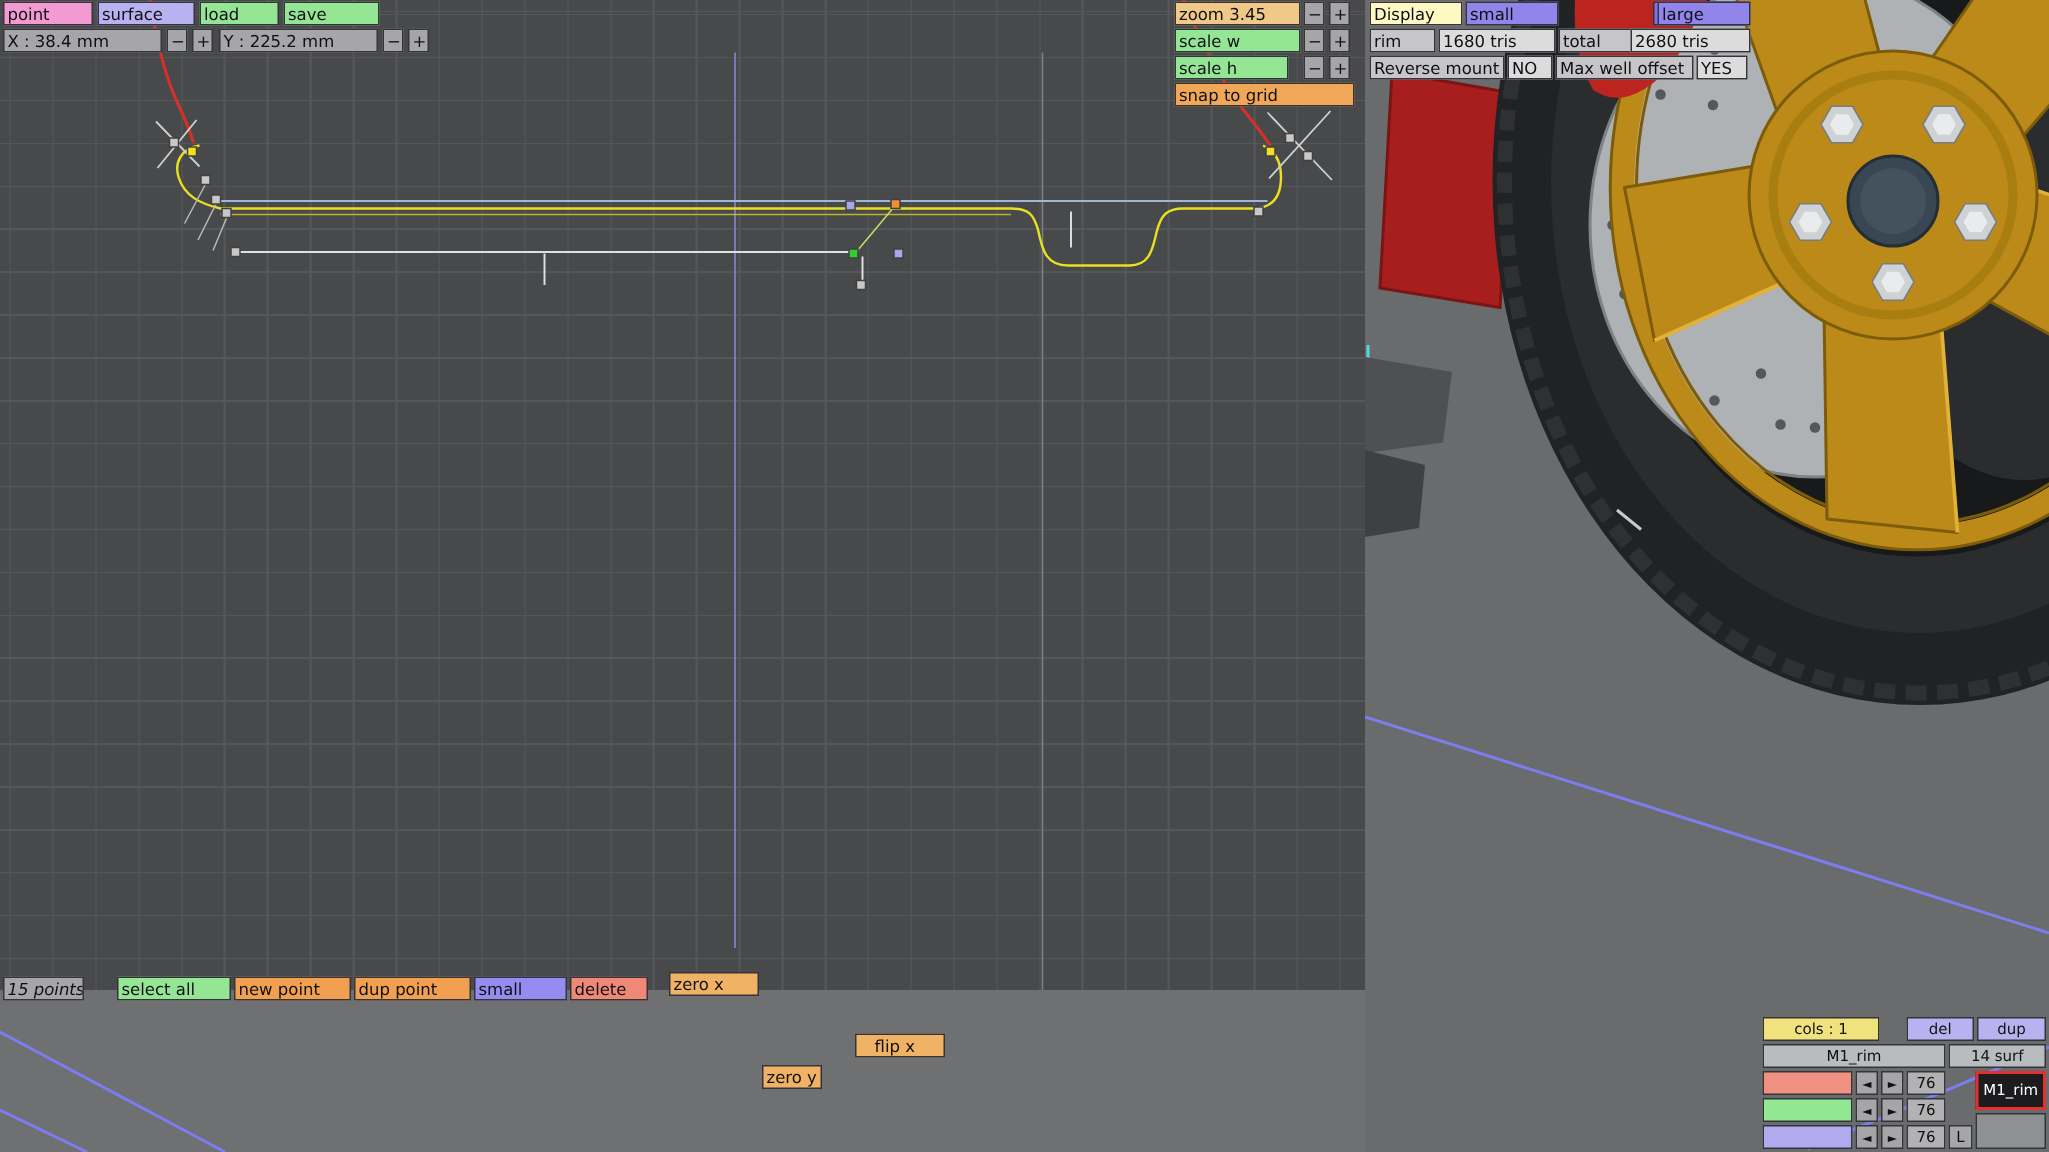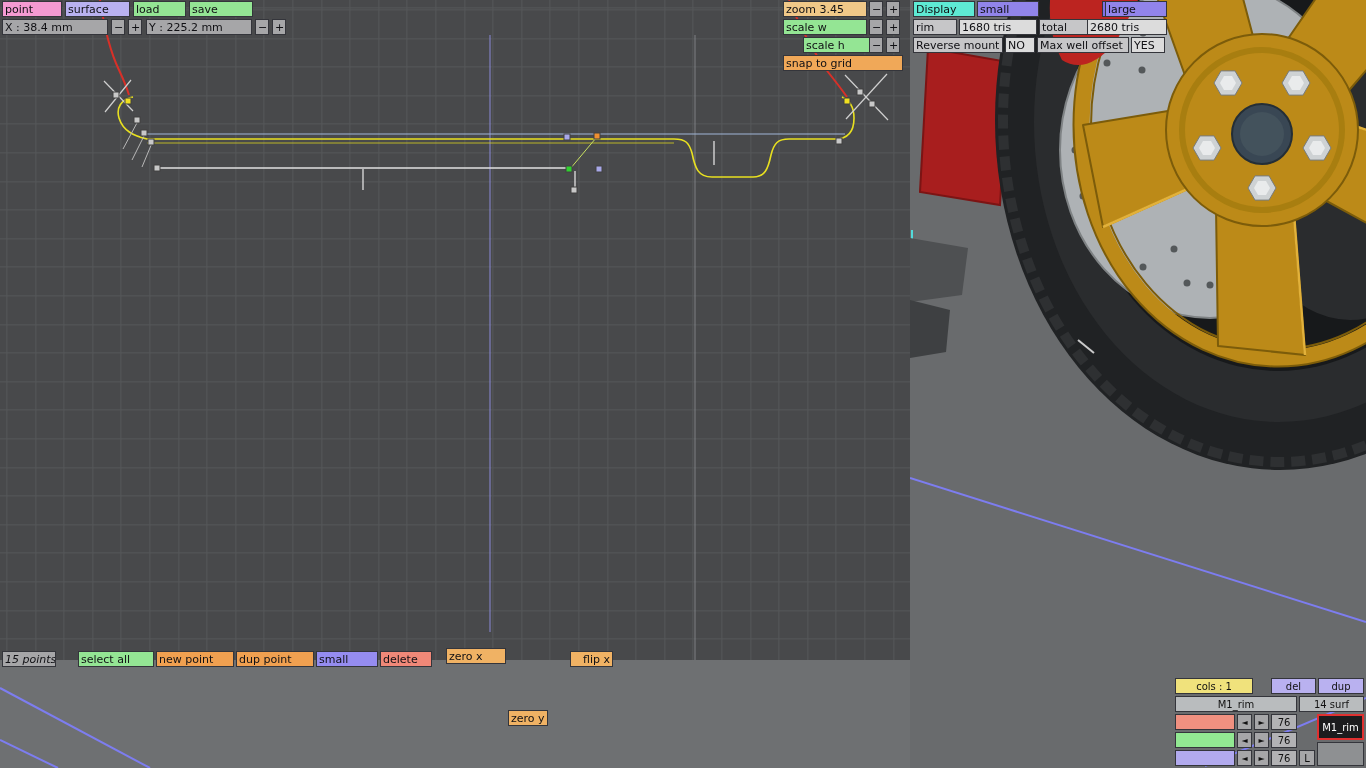--- a/index.html
+++ b/index.html
@@ -26,21 +26,21 @@
   .pink{background:#f49ad2;}
   .lav{background:#b9b1f0;}
   .orange{background:#f0a050;}
   .tan{background:#f0b264;}
   .peach{background:#f0c888;}
   .snapor{background:#f0a858;}
   .salmon{background:#f08878;}
   .peri{background:#958cf0;}
   .purp1{background:#9184ea;}
   .purp2{background:#7e70e6;}
-  .lavl{background:#5eead4;}
+  .lavl{background:#fef9c3;}
   .yell{background:#f0e27c;}
   .panel-cell{position:absolute;height:16px;line-height:15px;font-size:10px;text-align:center;
        border:1px solid #34353b;box-sizing:border-box;white-space:nowrap;overflow:hidden;z-index:8;}
   #surface-panel{position:absolute;left:1175px;top:678px;width:191px;height:90px;z-index:8;}
   .sel-name{background:#1c1c1e;color:#fff;border:2px solid #e03030;}
   #blines{position:absolute;left:0;top:660px;width:910px;height:108px;z-index:1;}
 </style>
 </head>
 <body>
 
@@ -204,21 +204,21 @@
   <div class="btn gray sq" style="left:272px;top:19px;">+</div>
 
   <div class="btn peach" style="left:783px;top:1px;width:84px;">zoom 3.45</div>
   <div class="btn gray sq" style="left:869px;top:1px;">−</div>
   <div class="btn gray sq" style="left:886px;top:1px;">+</div>
 
   <div class="btn green" style="left:783px;top:19px;width:84px;">scale w</div>
   <div class="btn gray sq" style="left:869px;top:19px;">−</div>
   <div class="btn gray sq" style="left:886px;top:19px;">+</div>
 
-  <div class="btn green" style="left:783px;top:37px;width:76px;margin-left:20px;">scale h</div>
+  <div class="btn green" style="left:783px;top:37px;width:76px;">scale h</div>
   <div class="btn gray sq" style="left:869px;top:37px;">−</div>
   <div class="btn gray sq" style="left:886px;top:37px;">+</div>
 
   <div class="btn snapor" style="left:783px;top:55px;width:120px;">snap to grid</div>
 
   <div class="btn lavl" style="left:913px;top:1px;width:62px;">Display</div>
   <div class="btn purp1" style="left:977px;top:1px;width:62px;">small</div>
   <div class="btn purp2" style="left:1102px;top:1px;width:62px;">medium</div>
   <div class="btn purp1" style="left:1105px;top:1px;width:62px;">large</div>
 
@@ -233,21 +233,21 @@
   <div class="btn wgray" style="left:1131px;top:37px;width:34px;">YES</div>
 
   <div class="btn gray" style="left:2px;top:651px;width:54px;font-style:italic;">15 points</div>
   <div class="btn green" style="left:78px;top:651px;width:76px;">select all</div>
   <div class="btn orange" style="left:156px;top:651px;width:78px;">new point</div>
   <div class="btn orange" style="left:236px;top:651px;width:78px;">dup point</div>
   <div class="btn peri" style="left:316px;top:651px;width:62px;">small</div>
   <div class="btn salmon" style="left:380px;top:651px;width:52px;">delete</div>
   <div class="btn tan" style="left:446px;top:648px;width:60px;">zero x</div>
   <div class="btn tan" style="left:508px;top:682px;width:40px;margin-top:28px;">zero y</div>
-  <div class="btn tan" style="left:570px;top:651px;width:43px;padding-left:12px;">flip x</div>
+  <div class="btn tan" style="left:570px;top:689px;width:60px;padding-left:12px;">flip x</div>
 
   <div id="surface-panel">
     <div class="panel-cell yell" style="left:0;top:0;width:78px;">cols : 1</div>
     <div class="panel-cell lav" style="left:96px;top:0;width:45px;">del</div>
     <div class="panel-cell lav" style="left:143px;top:0;width:46px;">dup</div>
 
     <div class="panel-cell" style="left:0;top:18px;width:122px;background:#b9bcbe;">M1_rim</div>
     <div class="panel-cell" style="left:124px;top:18px;width:65px;background:#b9bcbe;">14 surf</div>
 
     <div class="panel-cell" style="left:0;top:36px;width:60px;background:#f09080;"></div>

